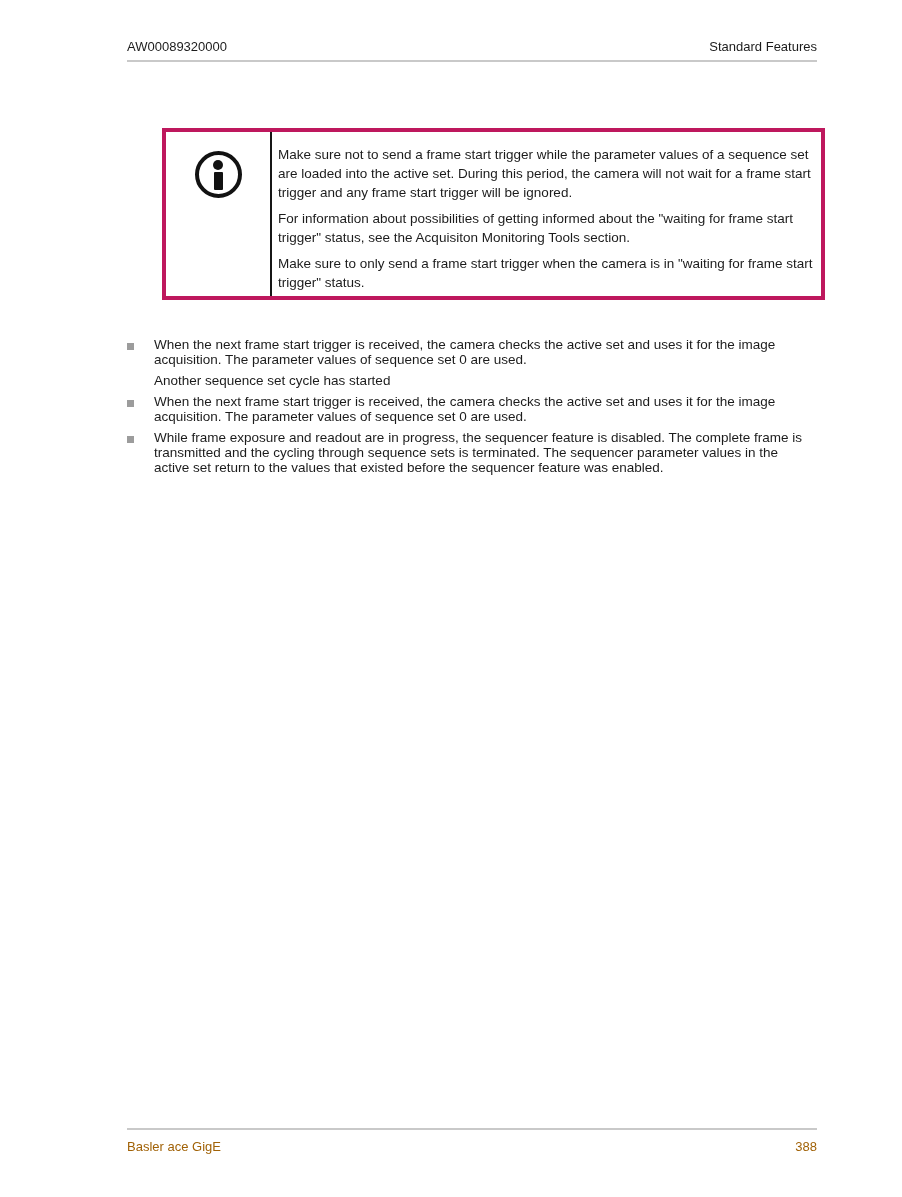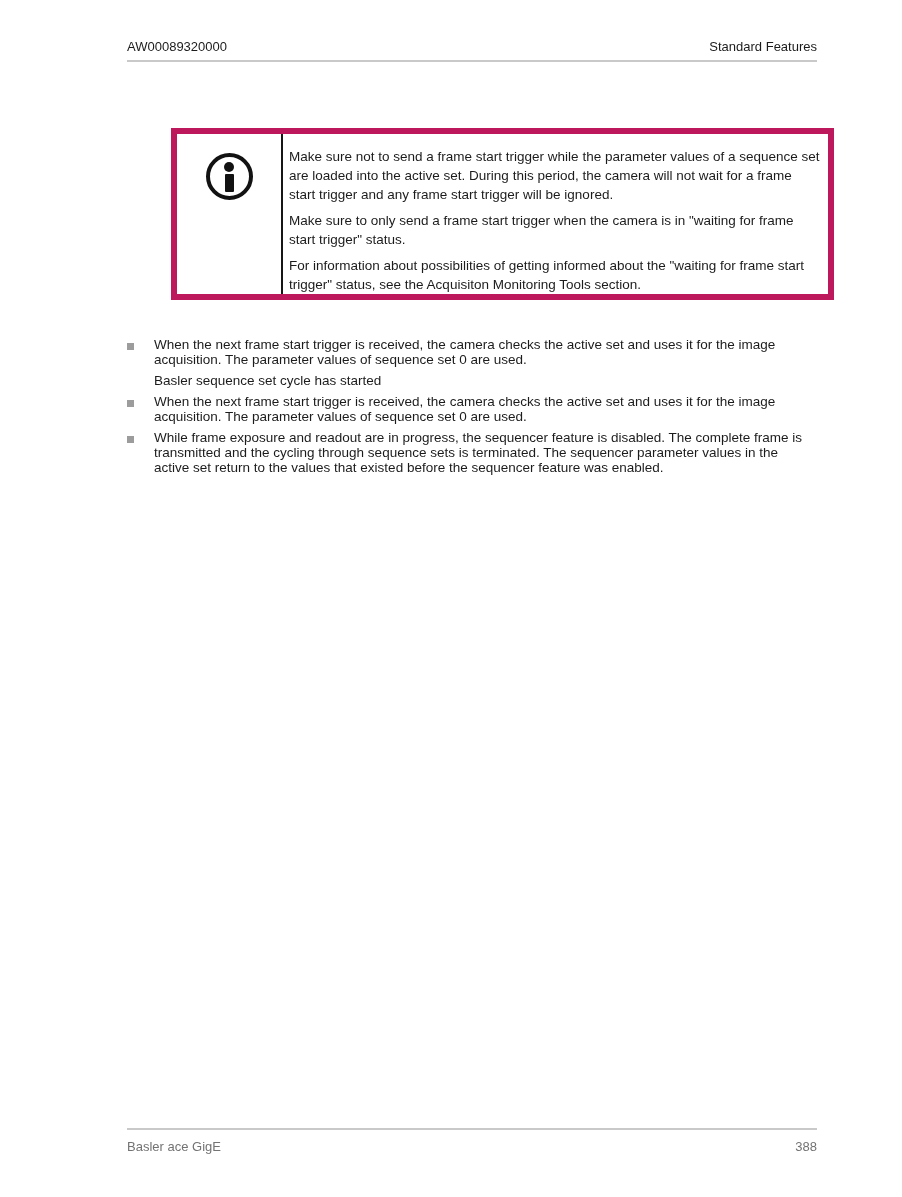--- a/index.html
+++ b/index.html
@@ -29,23 +29,23 @@
     left: 127px; right: 85px;
     height: 2px;
     background: #c9c9c9;
   }
   .header-rule { top: 60px; }
   .footer-rule { top: 1128px; }
 
   
   .note-box {
     position: absolute;
-    top: 128px; left: 171px;
+    top: 128px; left: 162px;
     width: 663px; height: 172px;
-    border: 6px solid #be185d;
+    border: 4px solid #be185d;
     display: flex;
   }
   .note-icon-cell {
     width: 106px;
     flex: 0 0 106px;
     border-right: 2px solid #161616;
     display: flex;
     justify-content: center;
     align-items: flex-start;
     padding-top: 19px;
@@ -106,21 +106,21 @@
     margin-top: 6px;
   }
 
   
   .footer {
     position: absolute;
     top: 1139px; left: 127px; right: 85px;
     display: flex;
     justify-content: space-between;
     font-size: 13px;
-    color: #737373;
+    color: #a16207;
     text-align: center;
   }
 </style>
 </head>
 <body>
 
 <div class="page">
 
   <div class="header">
     <span>AW00089320000</span>
@@ -130,34 +130,34 @@
 
   <div class="note-box">
     <div class="note-icon-cell">
       <div class="info-icon">
         <span class="dot"></span>
         <span class="stem"></span>
       </div>
     </div>
     <div class="note-text-cell">
       <p>Make sure not to send a frame start trigger while the parameter values of a sequence set are loaded into the active set. During this period, the camera will not wait for a frame start trigger and any frame start trigger will be ignored.</p>
+      <p>For information about possibilities of getting informed about the "waiting for frame start trigger" status, see the Acquisiton Monitoring Tools section.</p>
       <p>Make sure to only send a frame start trigger when the camera is in "waiting for frame start trigger" status.</p>
-      <p>For information about possibilities of getting informed about the "waiting for frame start trigger" status, see the Acquisiton Monitoring Tools section.</p>
     </div>
   </div>
 
   <div class="bullets">
 
     <div class="bullet-item">
       <div class="bullet-marker-col">
         <div class="bullet-square"></div>
       </div>
       <div class="bullet-body">
         <div>When the next frame start trigger is received, the camera checks the active set and uses it for the image acquisition. The parameter values of sequence set 0 are used.</div>
-        <div class="bullet-continuation">Basler sequence set cycle has started</div>
+        <div class="bullet-continuation">Another sequence set cycle has started</div>
       </div>
     </div>
 
     <div class="bullet-item">
       <div class="bullet-marker-col">
         <div class="bullet-square"></div>
       </div>
       <div class="bullet-body">
         <div>When the next frame start trigger is received, the camera checks the active set and uses it for the image acquisition. The parameter values of sequence set 0 are used.</div>
       </div>

